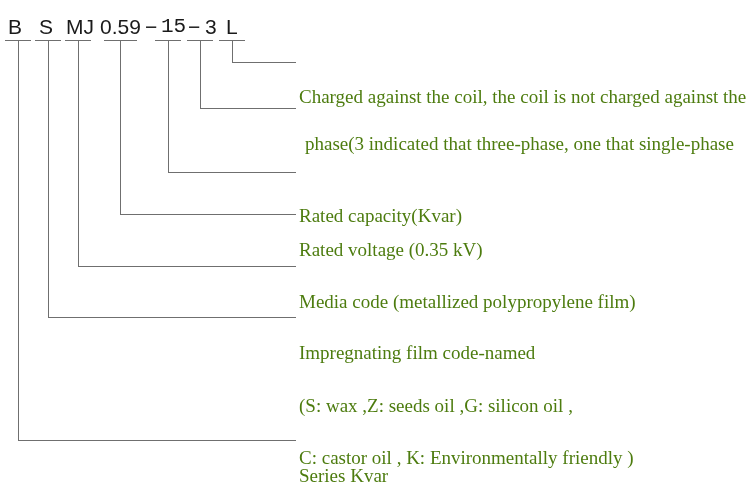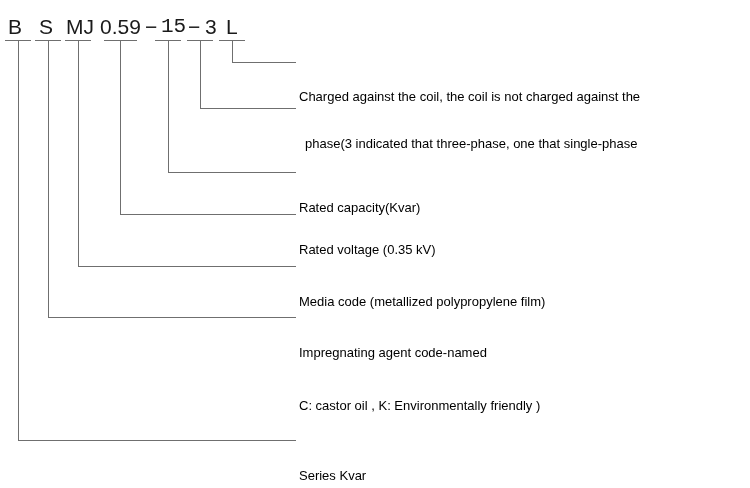--- a/index.html
+++ b/index.html
@@ -35,24 +35,24 @@
     position: absolute;
     font-size: 21px;
     line-height: 26px;
     color: #1a1a1a;
     font-family: "Liberation Sans", sans-serif;
     white-space: pre;
   }
   .desc-block {
     position: absolute;
     left: 299px;
-    font-size: 13px;
+    font-size: 19px;
     line-height: 17.5px;
-    color: #000000;
-    font-family: Liberation Sans, sans-serif;
+    color: #4d7c0f;
+    font-family: Liberation Serif, serif;
     white-space: pre;
   }
   .desc-line {
     display: block;
     white-space: pre;
   }
   .desc-block.indented {
     left: 305px;
   }
 </style>
@@ -101,34 +101,35 @@
   </svg>
 
   <div class="desc-block" style="top:53px;">
     <span class="desc-line">Charged against the coil, the coil is not charged against the</span>
   </div>
 
   <div class="desc-block indented" style="top:100px;">
     <span class="desc-line">phase(3 indicated that three-phase, one that single-phase</span>
   </div>
 
-  <div class="desc-block" style="top:164px;">
+  <div class="desc-block" style="top:172px;">
     <span class="desc-line">Rated capacity(Kvar)</span>
   </div>
 
   <div class="desc-block" style="top:206px;">
     <span class="desc-line">Rated voltage (0.35 kV)</span>
   </div>
 
   <div class="desc-block" style="top:258px;text-align:right;">
     <span class="desc-line">Media code (metallized polypropylene film)</span>
   </div>
 
   <div class="desc-block" style="top:309px;">
-    <span class="desc-line">Impregnating agent code-named</span>
+    <span class="desc-line">Impregnating film code-named</span>
+    <span class="desc-line">(S: wax ,Z: seeds oil ,G: silicon oil ,</span>
     <span class="desc-line">C: castor oil , K: Environmentally friendly )</span>
   </div>
 
   <div class="desc-block" style="top:432px;">
     <span class="desc-line">Series Kvar</span>
     
   </div>
 
 </div>
 

